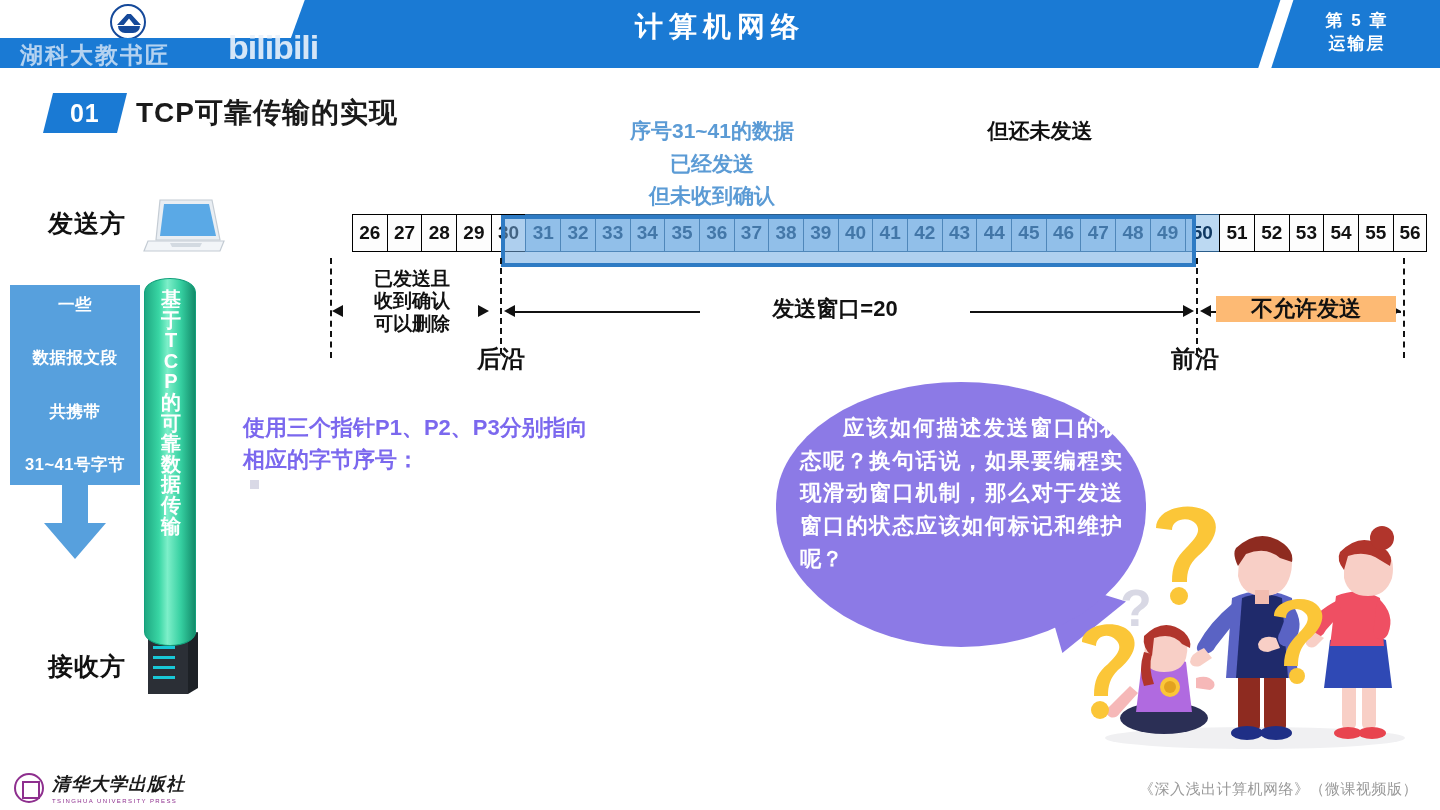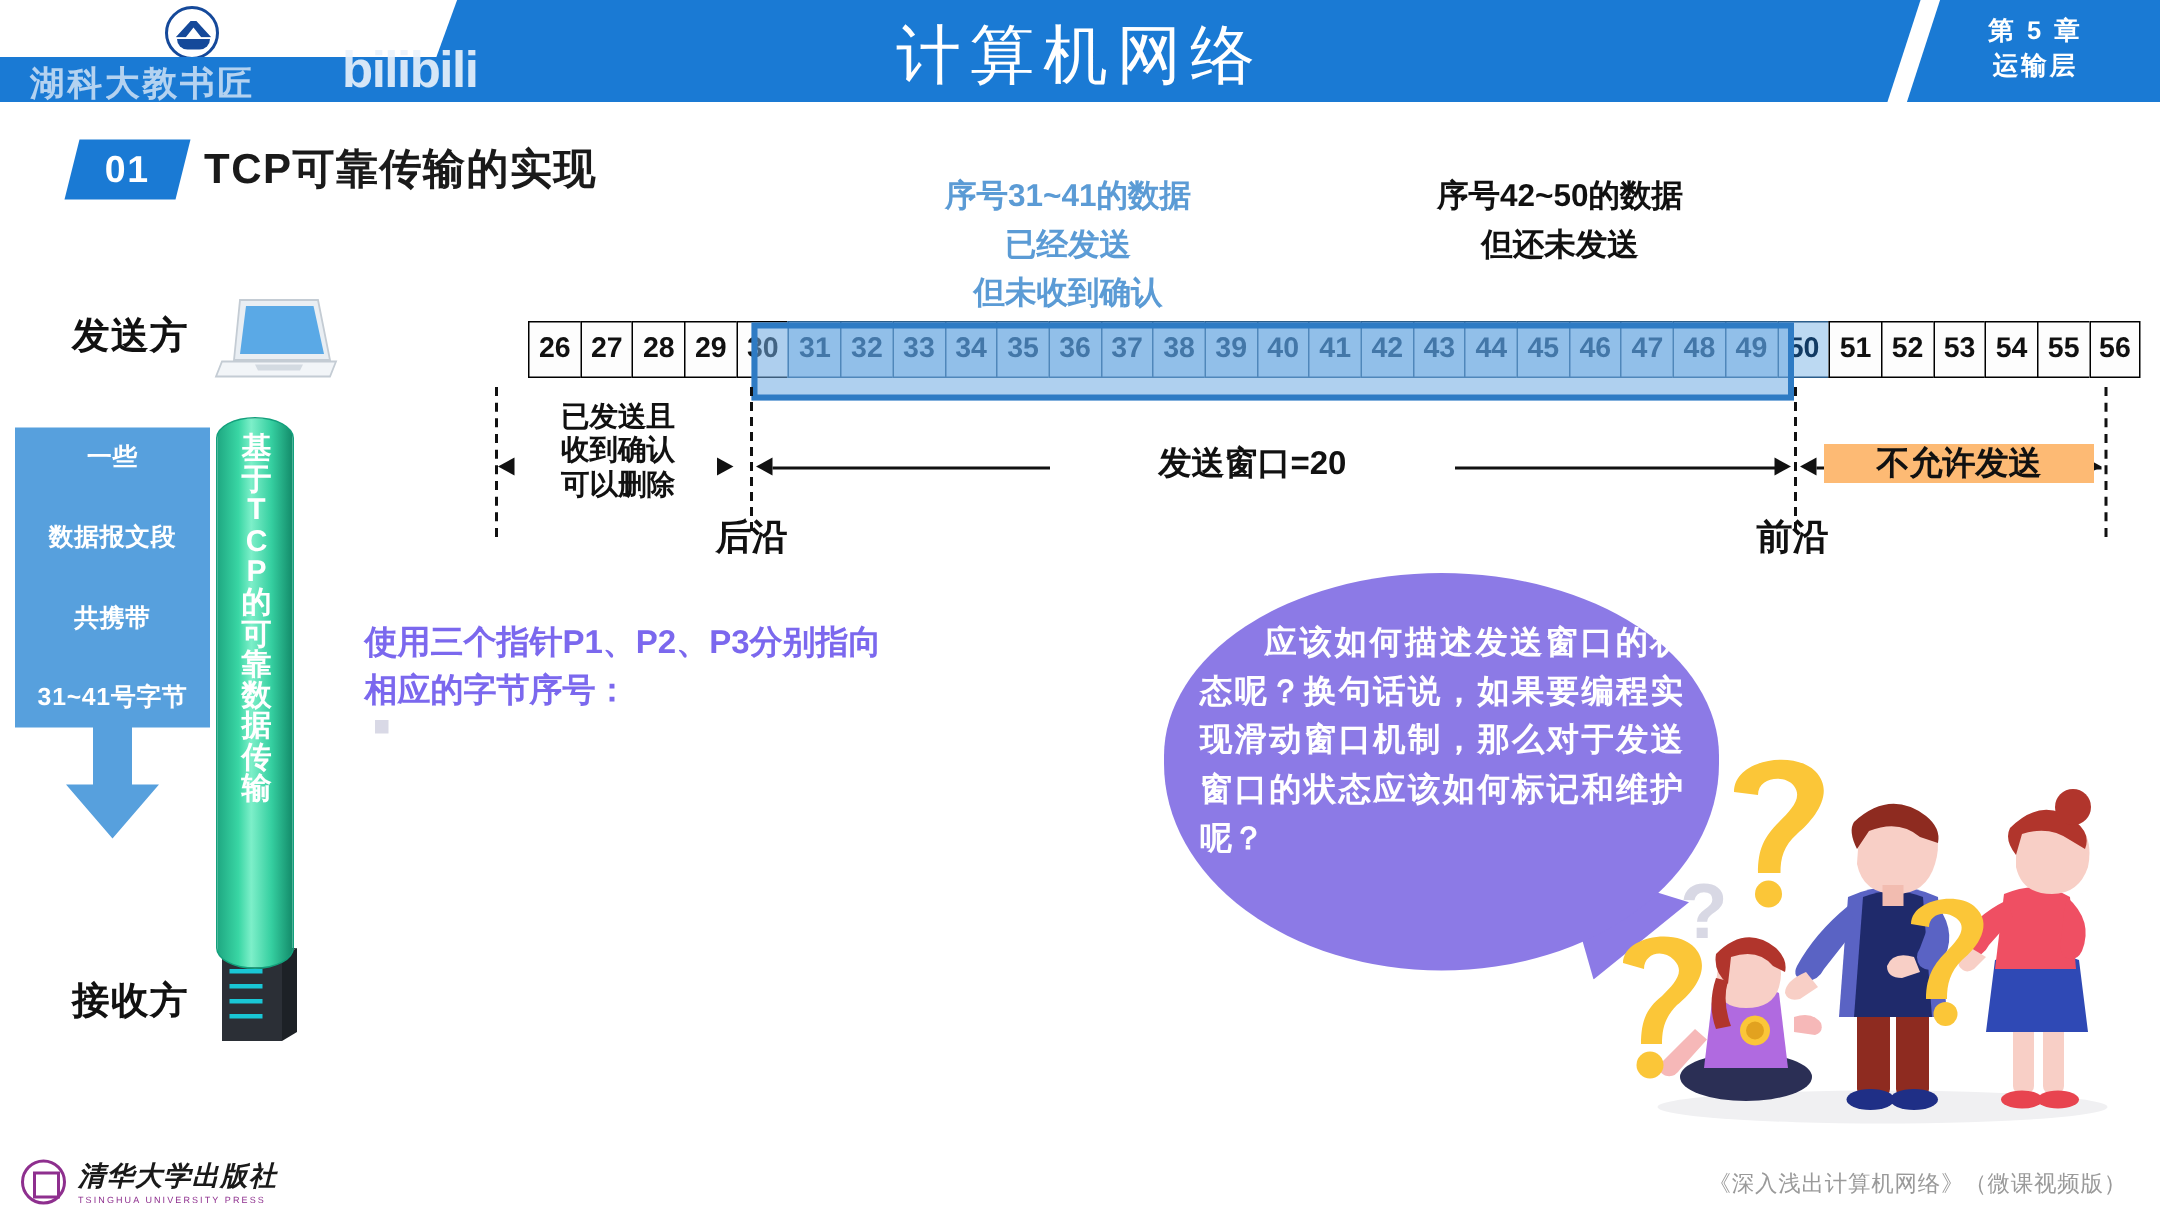--- a/index.html
+++ b/index.html
@@ -64,21 +64,21 @@
   }
   .bili-logo {
     position: absolute; left: 228px; top: 28px;
     font-size: 34px; font-weight: bold; color: #eaf2fb;
     font-family: "Liberation Sans", sans-serif; letter-spacing: -1px;
     opacity: .9;
   }
   .header-title {
     position: absolute; left: 0; top: 8px; width: 1440px;
     text-align: center; color: #ffffff;
-    font-size: 43px; font-weight: normal; letter-spacing: 6px;
+    font-size: 28px; font-weight: bold; letter-spacing: 6px;
     font-family: "Liberation Sans", sans-serif;
   }
   .header-slash {
     position: absolute; right: 158px; top: -6px; width: 13px; height: 82px;
     background: #ffffff; transform: skewX(-18deg);
   }
   .header-chapter {
     position: absolute; right: 18px; top: 10px; width: 130px;
     text-align: center; color: #ffffff; line-height: 1.35;
     font-size: 17px; font-weight: bold; letter-spacing: 2px;
@@ -344,21 +344,20 @@
     <span>输</span>
   </div>
 </div>
 
 <div class="lbl-blue">
   <div>序号31~41的数据</div>
   <div>已经发送</div>
   <div>但未收到确认</div>
 </div>
 <div class="lbl-black">
-  <div>序号42~50的数据</div>
   <div>但还未发送</div>
 </div>
 
 <div class="strip" id="byte-strip">
     <div class="cell">26</div>
     <div class="cell">27</div>
     <div class="cell">28</div>
     <div class="cell">29</div>
     <div class="cell">30</div>
     <div class="cell in-win">31</div>

